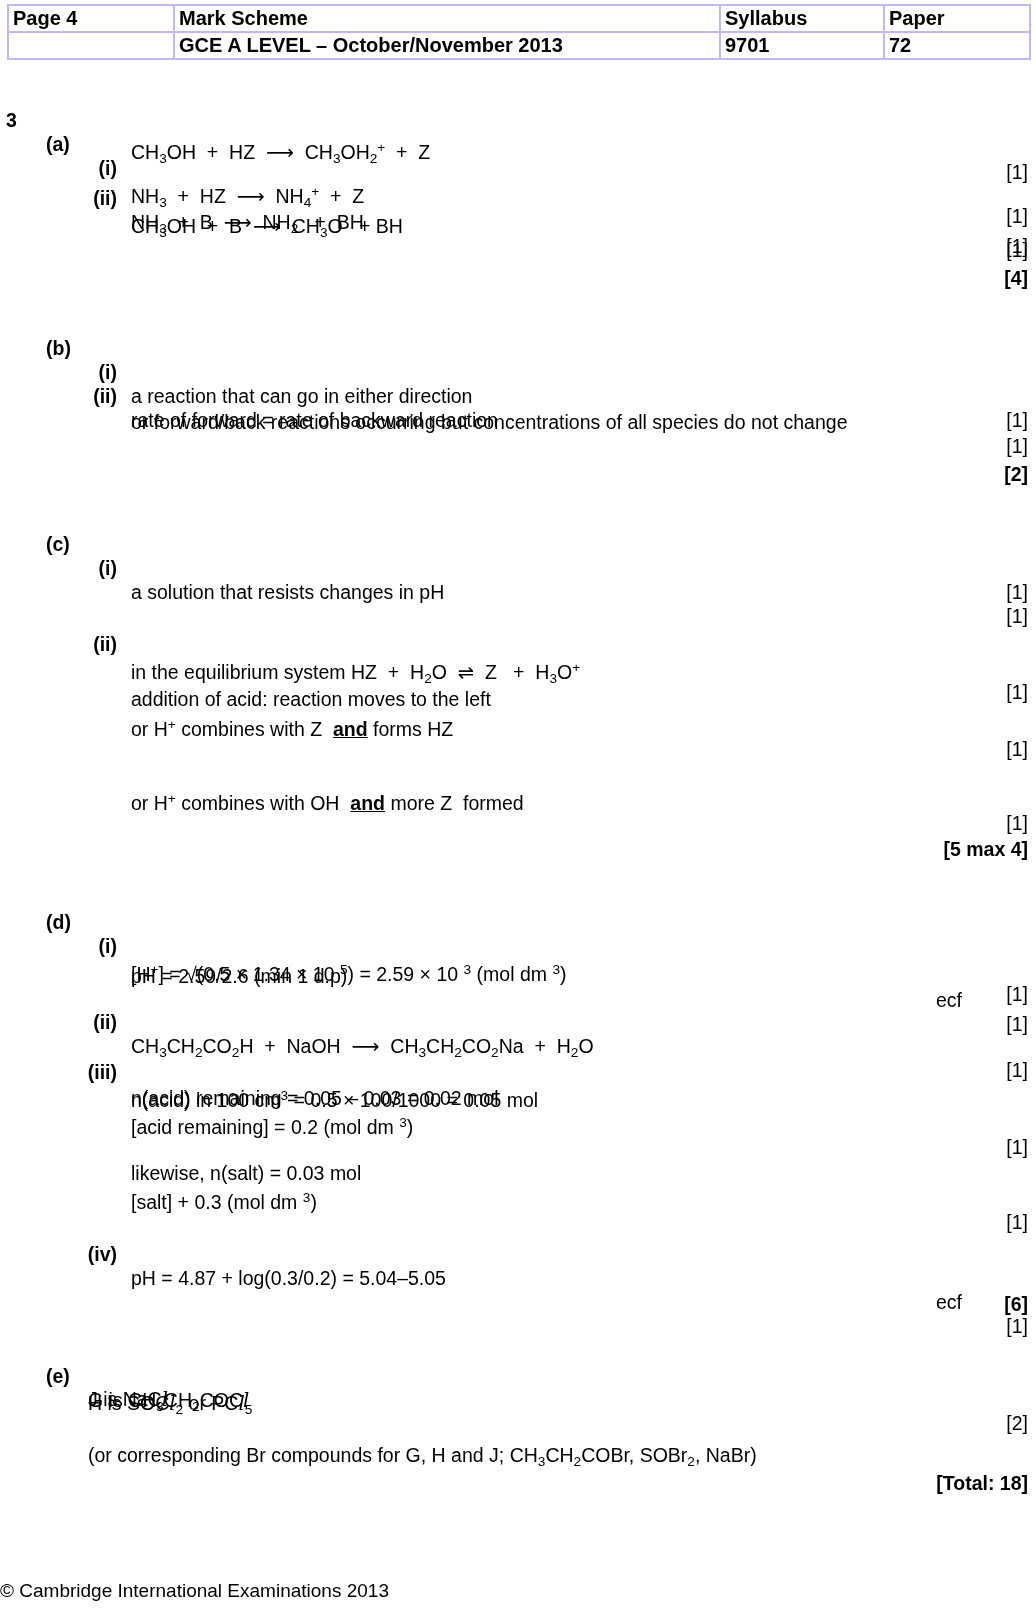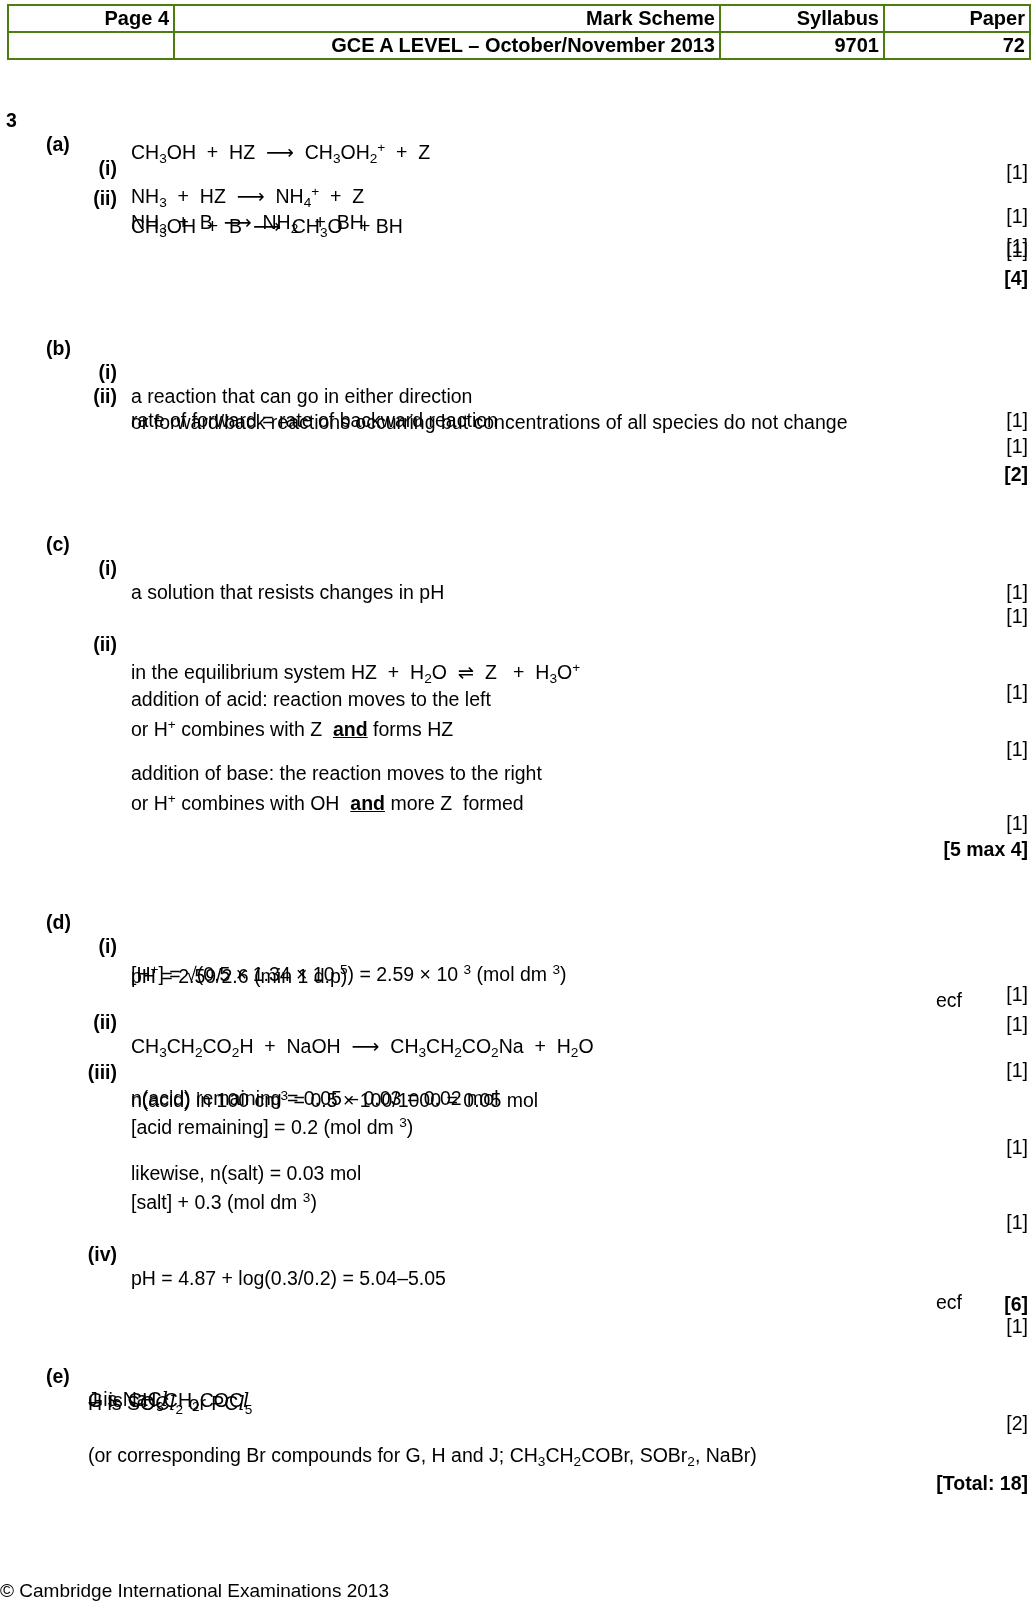--- a/index.html
+++ b/index.html
@@ -16,23 +16,23 @@
   
   .header-table{
     position:absolute;
     left:7px;
     top:4px;
     width:1022px;
     border-collapse:collapse;
     table-layout:fixed;
   }
   .header-table td{
-    border:2px solid #4d7c0f;
+    border:2px solid #c4b5fd;
     height:25px;
-    text-align:right;
+    text-align:left;
     vertical-align:middle;
     font-weight:700;
     font-size:20px;
     padding:0 4px;
     overflow:hidden;
     white-space:nowrap;
   }
   
   .line{
     position:absolute;
@@ -161,23 +161,20 @@
 
   <div class="line" style="top:663px">
     <span class="content"><span>addition of acid: reaction moves to the left</span></span>
   </div>
 
   <div class="line" style="top:689px">
     <span class="content"><span class="s-i">or</span><span> H</span><span class="s-sup">+</span><span> combines with Z  </span><span class="s-bu">and</span><span> forms HZ</span></span>
     <span class="mark">[1]</span>
   </div>
 
-  <div class="line" style="top:737px">
-    <span class="content"><span>addition of base: the reaction moves to the right</span></span>
-  </div>
 
   <div class="line" style="top:763px">
     <span class="content"><span class="s-i">or</span><span> H</span><span class="s-sup">+</span><span> combines with OH  </span><span class="s-bu">and</span><span> more Z  formed</span></span>
     <span class="mark">[1]</span>
   </div>
 
   <div class="line" style="top:813px">
     <span class="mark bmark">[5 max 4]</span>
   </div>
 

